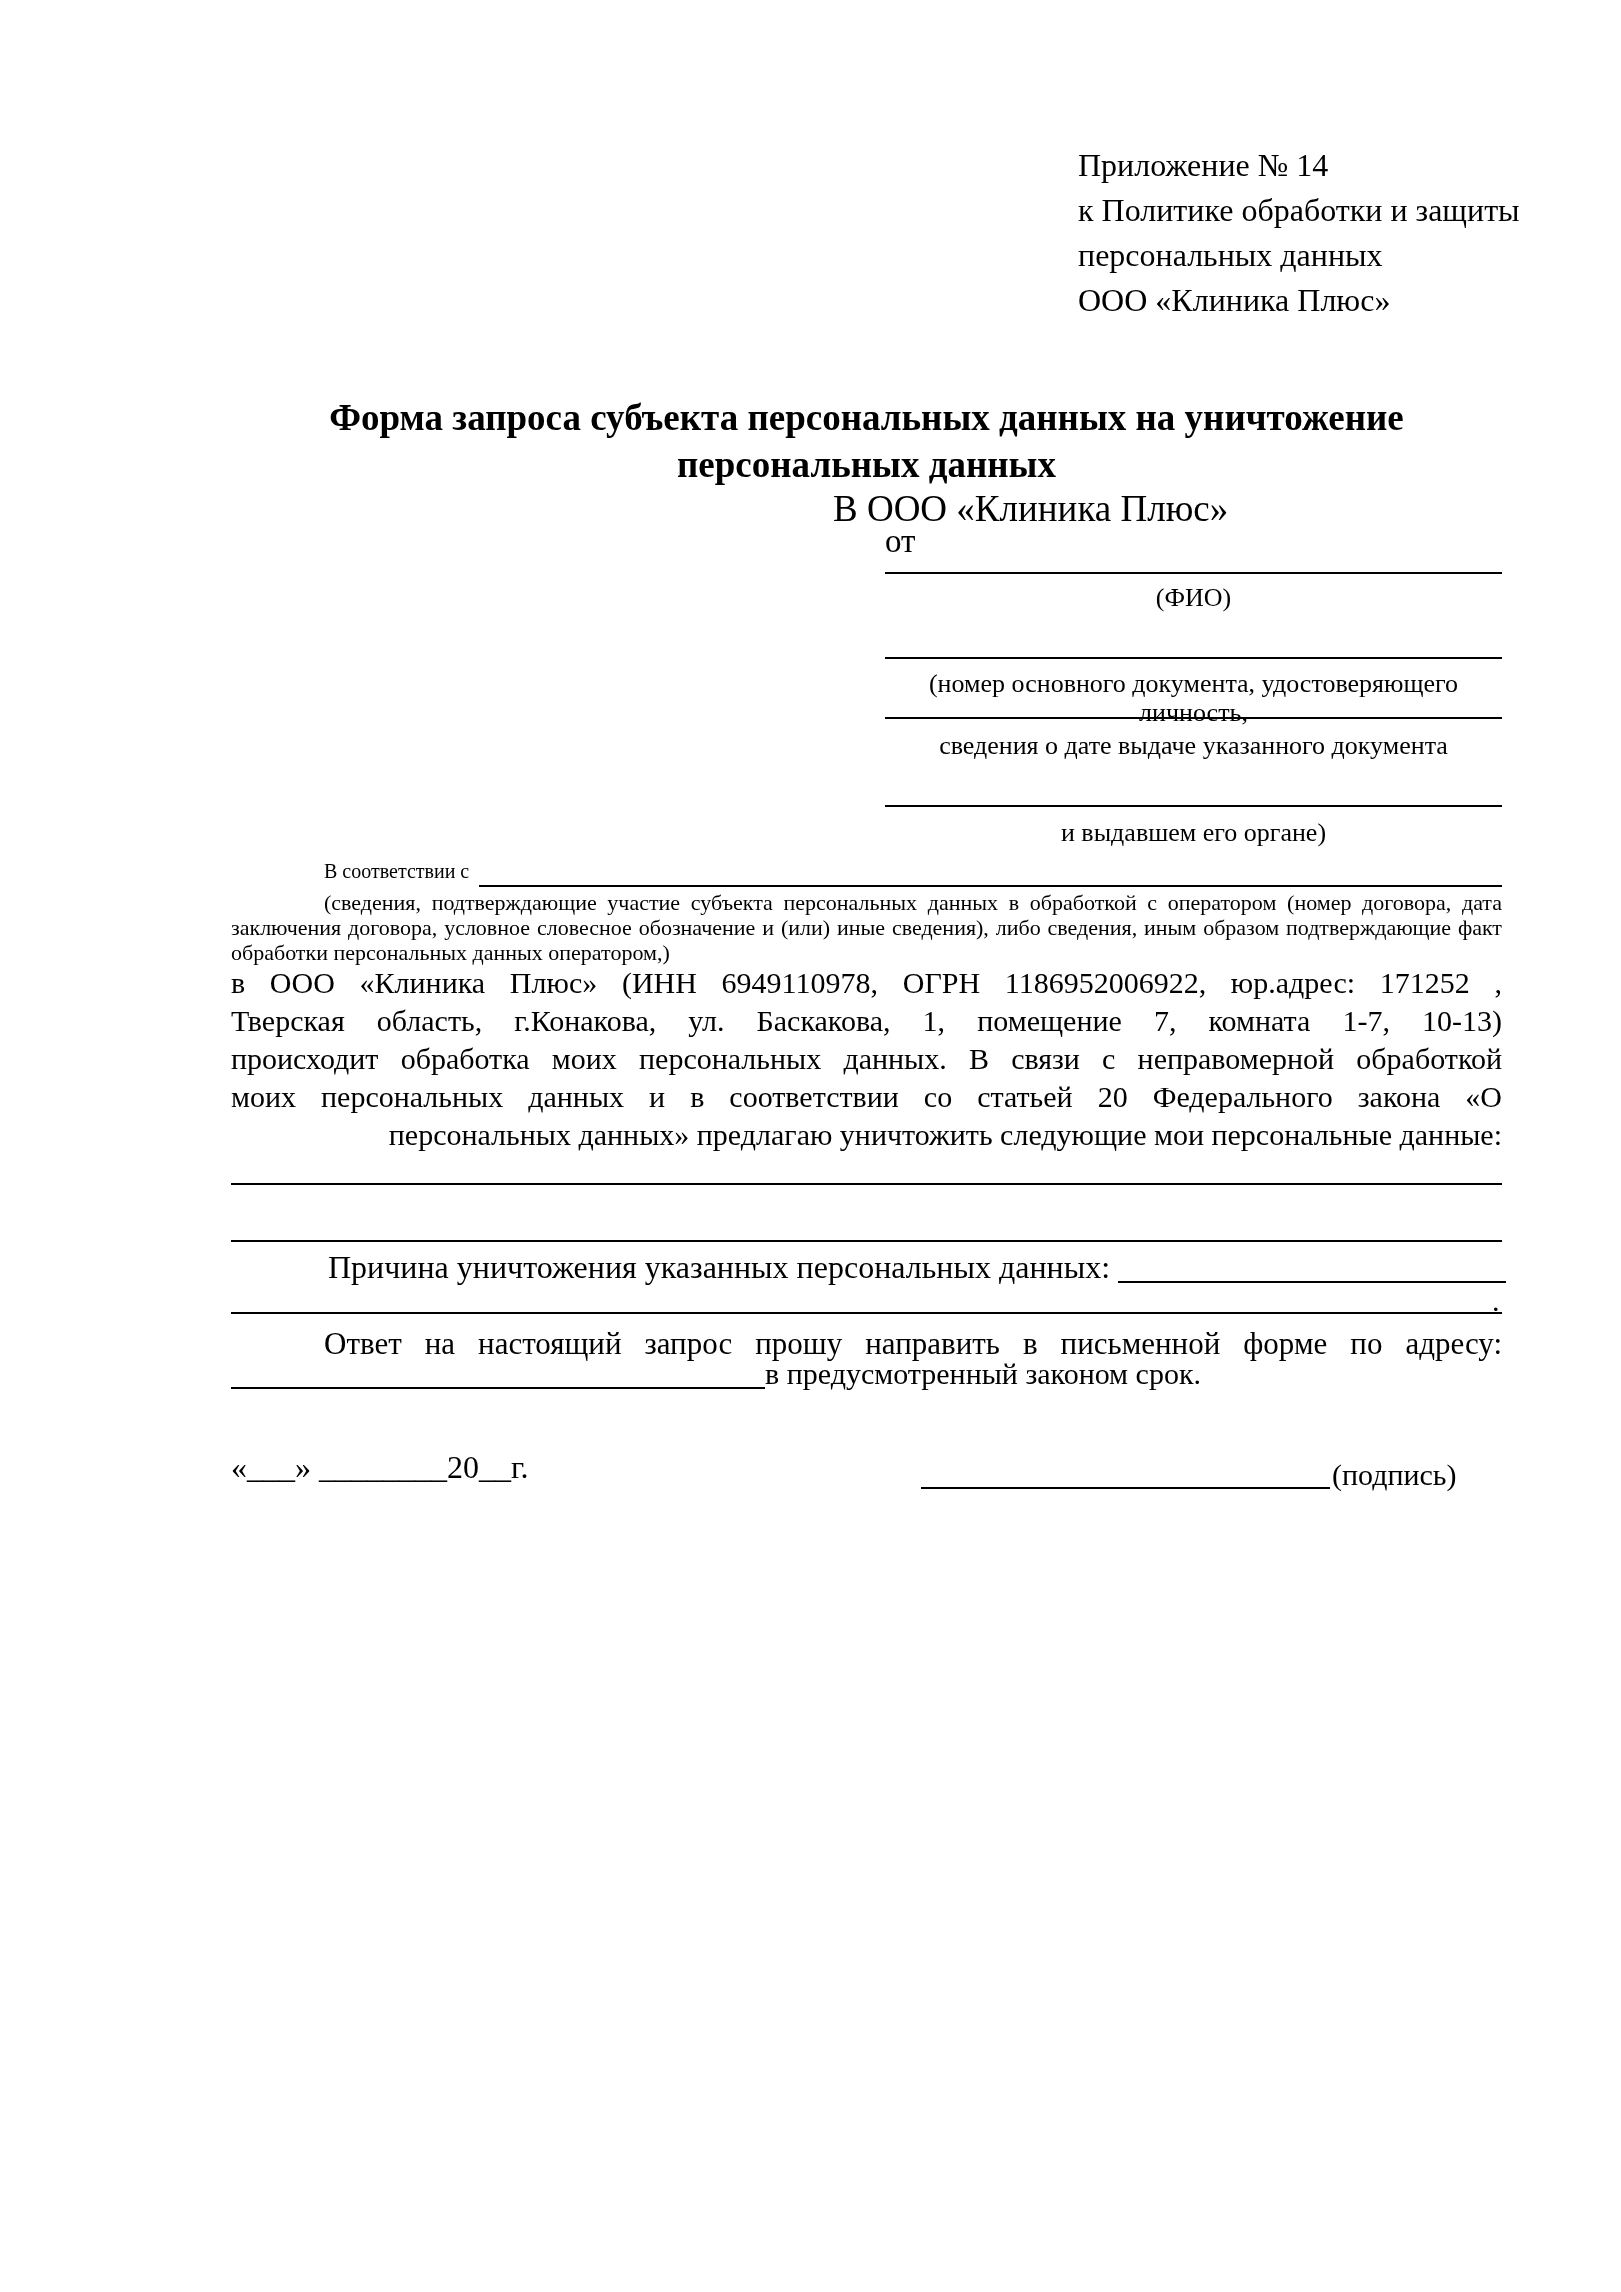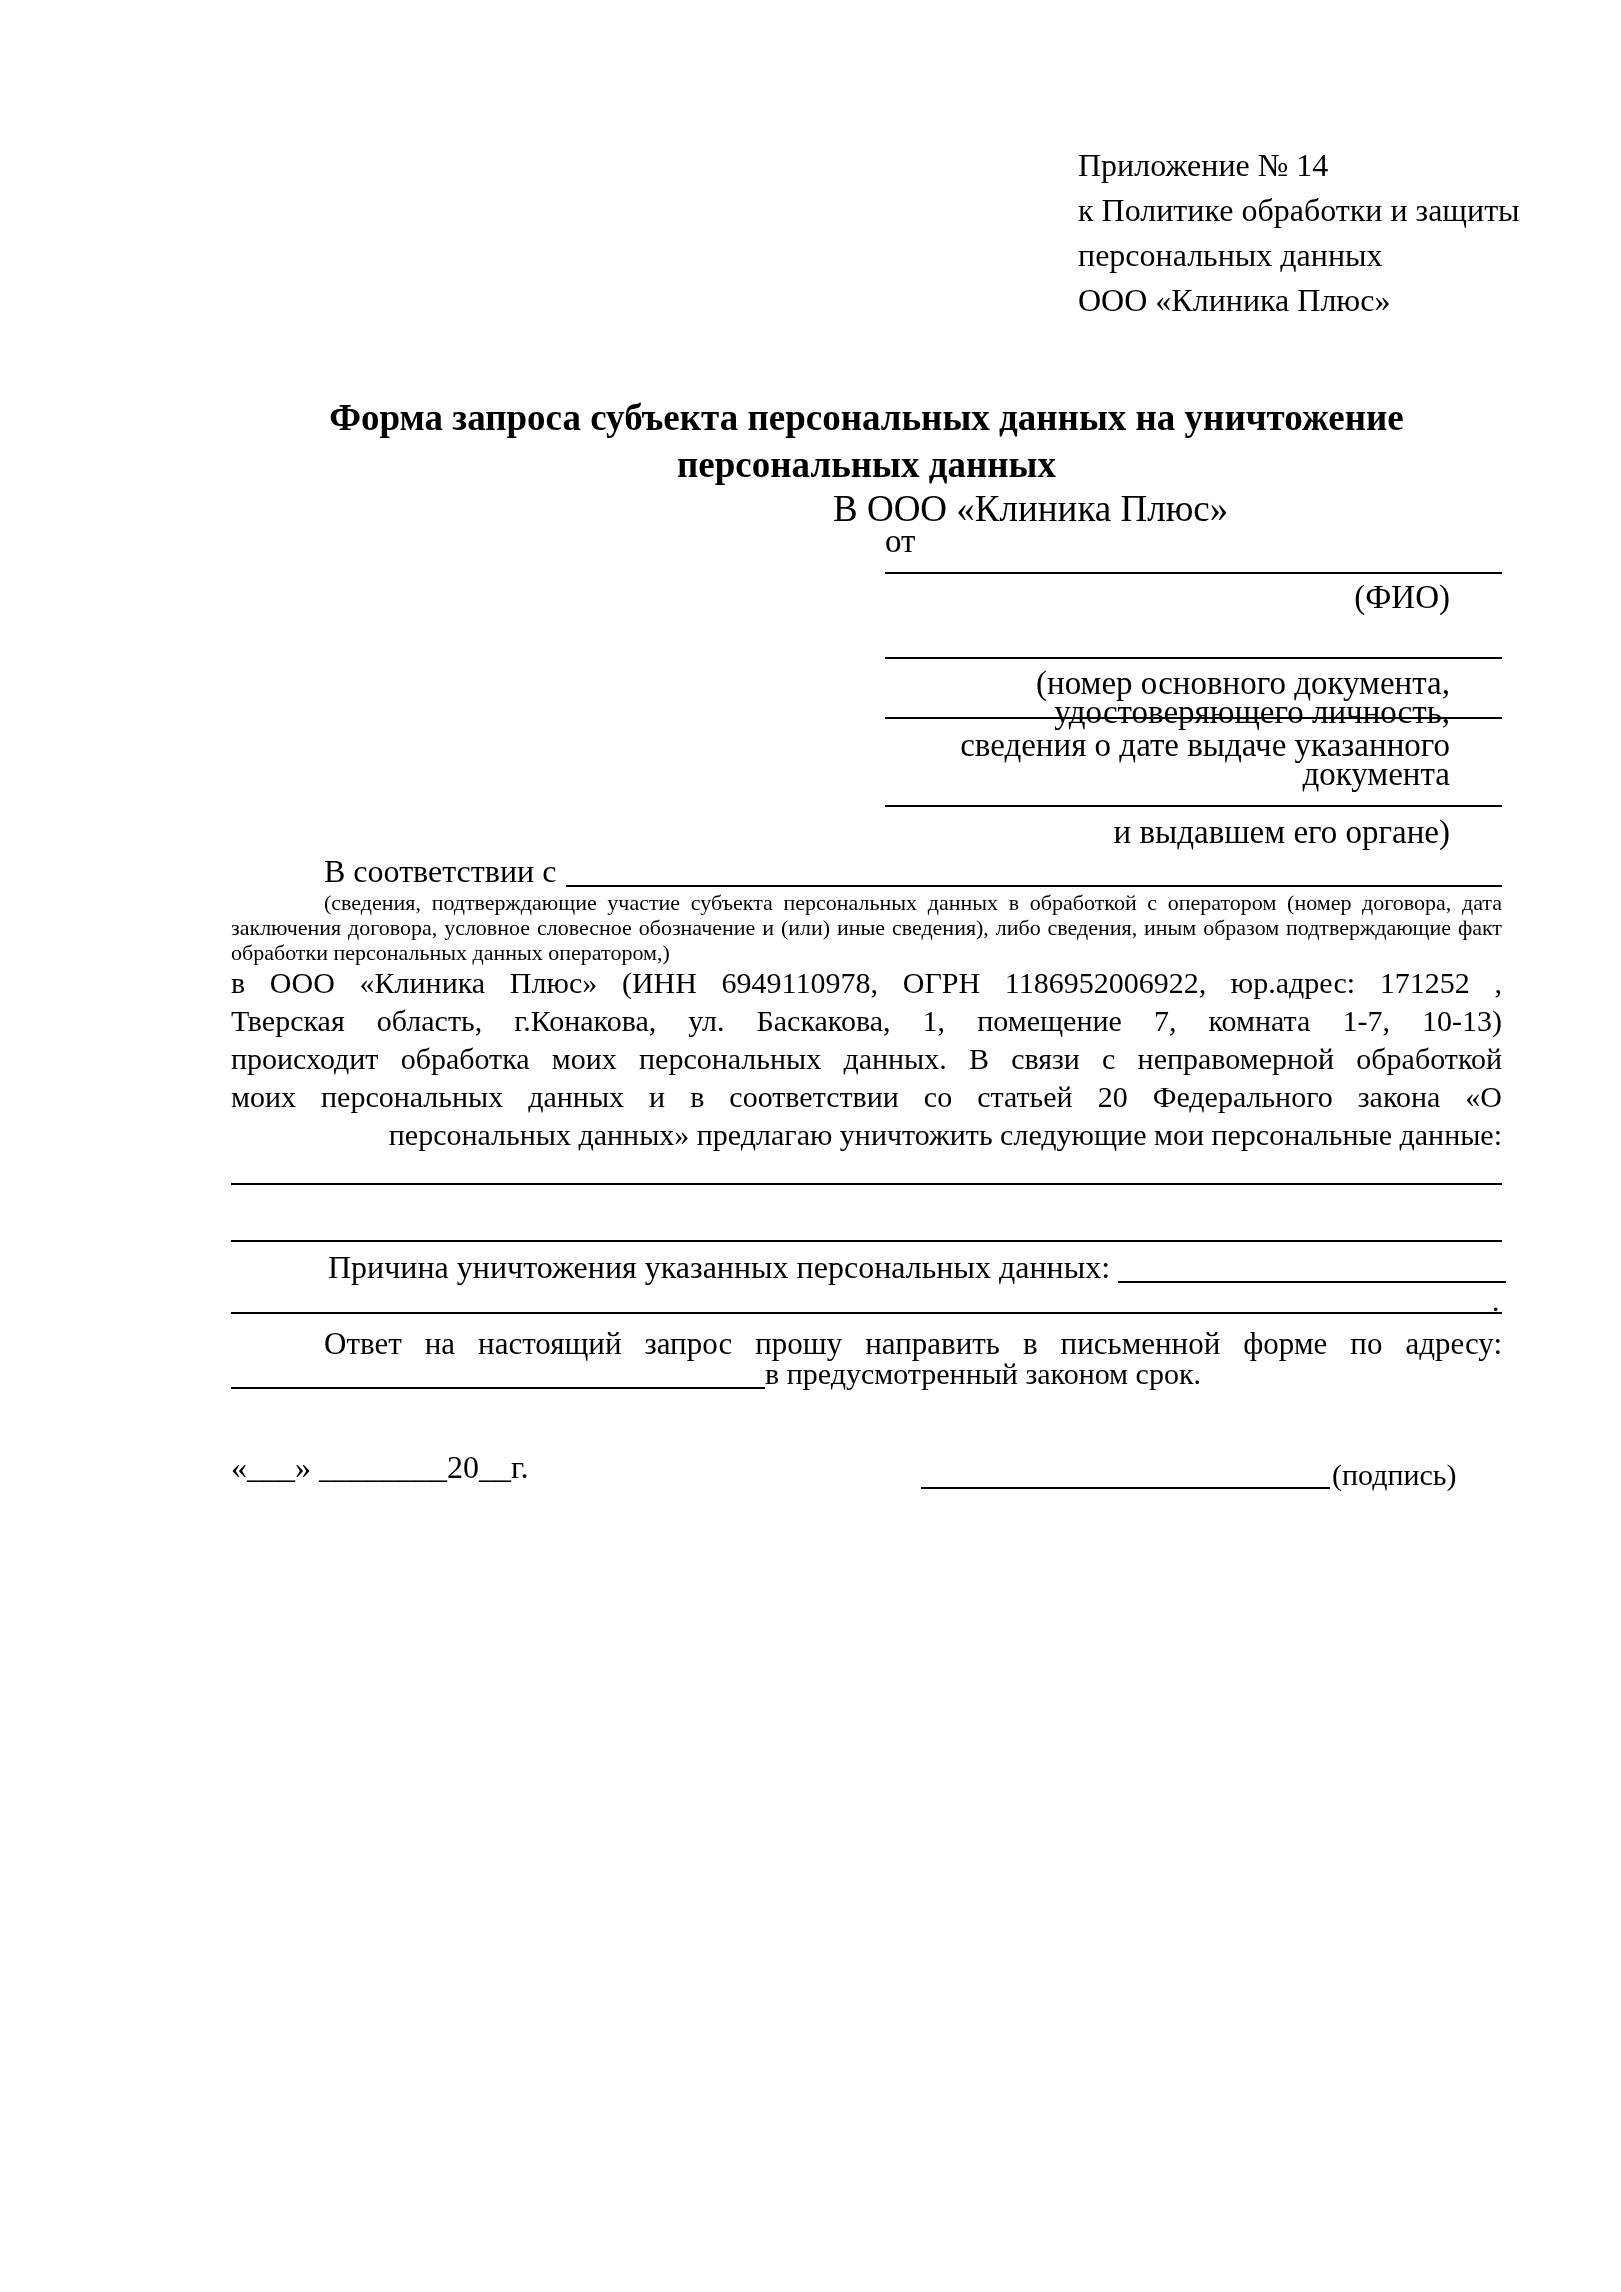--- a/index.html
+++ b/index.html
@@ -19,24 +19,24 @@
   .hdr{left:1078px;top:143px;width:451px;font-size:32px;line-height:45px;text-align:left;}
 
   
   .title{left:231px;top:394px;width:1271px;font-size:37px;line-height:47px;font-weight:bold;text-align:center;}
 
   .addressee{left:833px;top:489px;font-size:37px;line-height:39px;white-space:nowrap;text-align:right;}
   .fromlbl{left:885px;top:523px;font-size:33px;line-height:37px;}
 
   
   .fline{left:885px;width:617px;height:0;border-bottom:2.9px solid #000;}
-  .fcap{left:833px;width:617px;text-align:right;font-size:33px;line-height:29px;}
+  .fcap{left:885px;width:617px;text-align:center;font-size:26px;line-height:29px;}
 
   
-  .accrow{left:231px;top:853px;width:1271px;display:flex;font-size:32px;line-height:37px;}
+  .accrow{left:231px;top:853px;width:1271px;display:flex;font-size:20px;line-height:37px;}
   .accrow .lead{margin-left:93px;white-space:nowrap;}
   .accrow .fill{flex:1;margin-left:9.8px;border-bottom:2.9px solid #000;margin-bottom:2.9px;}
 
   
   .fine{left:231px;top:890px;width:1271px;font-size:22px;line-height:25px;}
   .fine .fl{text-align:justify;text-align-last:justify;}
   .fine .fl.first{padding-left:93px;}
   .fine .fl.last{text-align:justify;text-align-last:left;}
 
   

